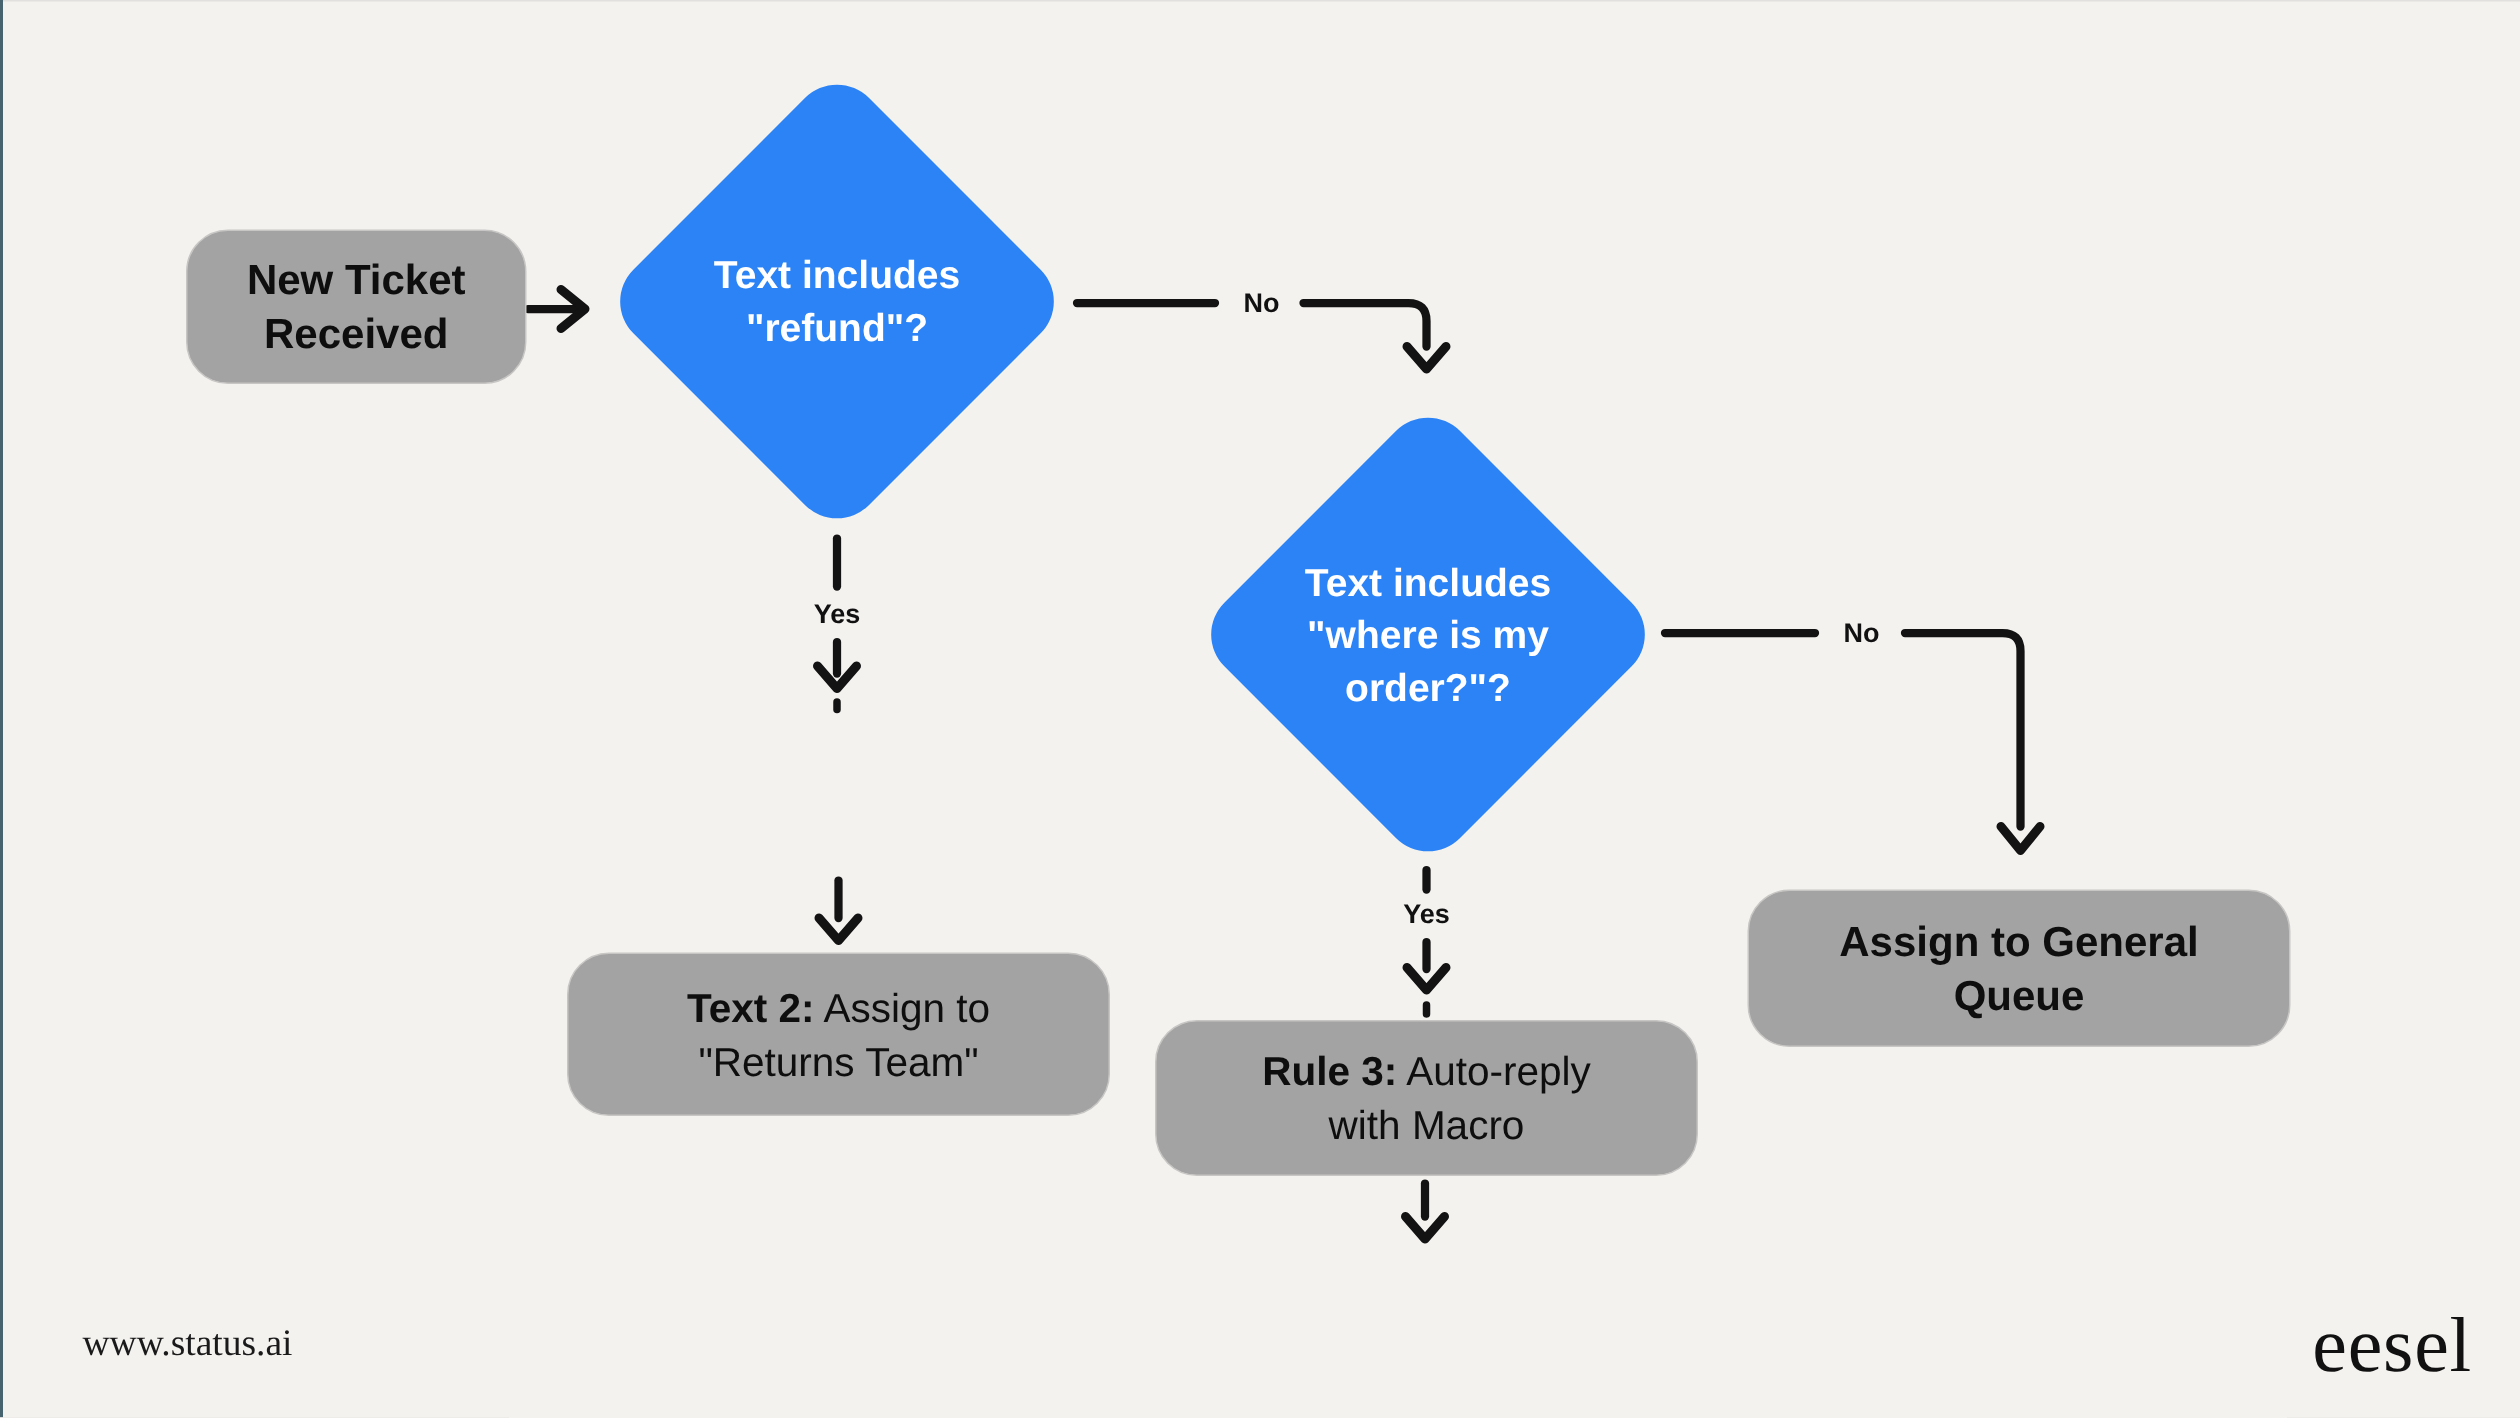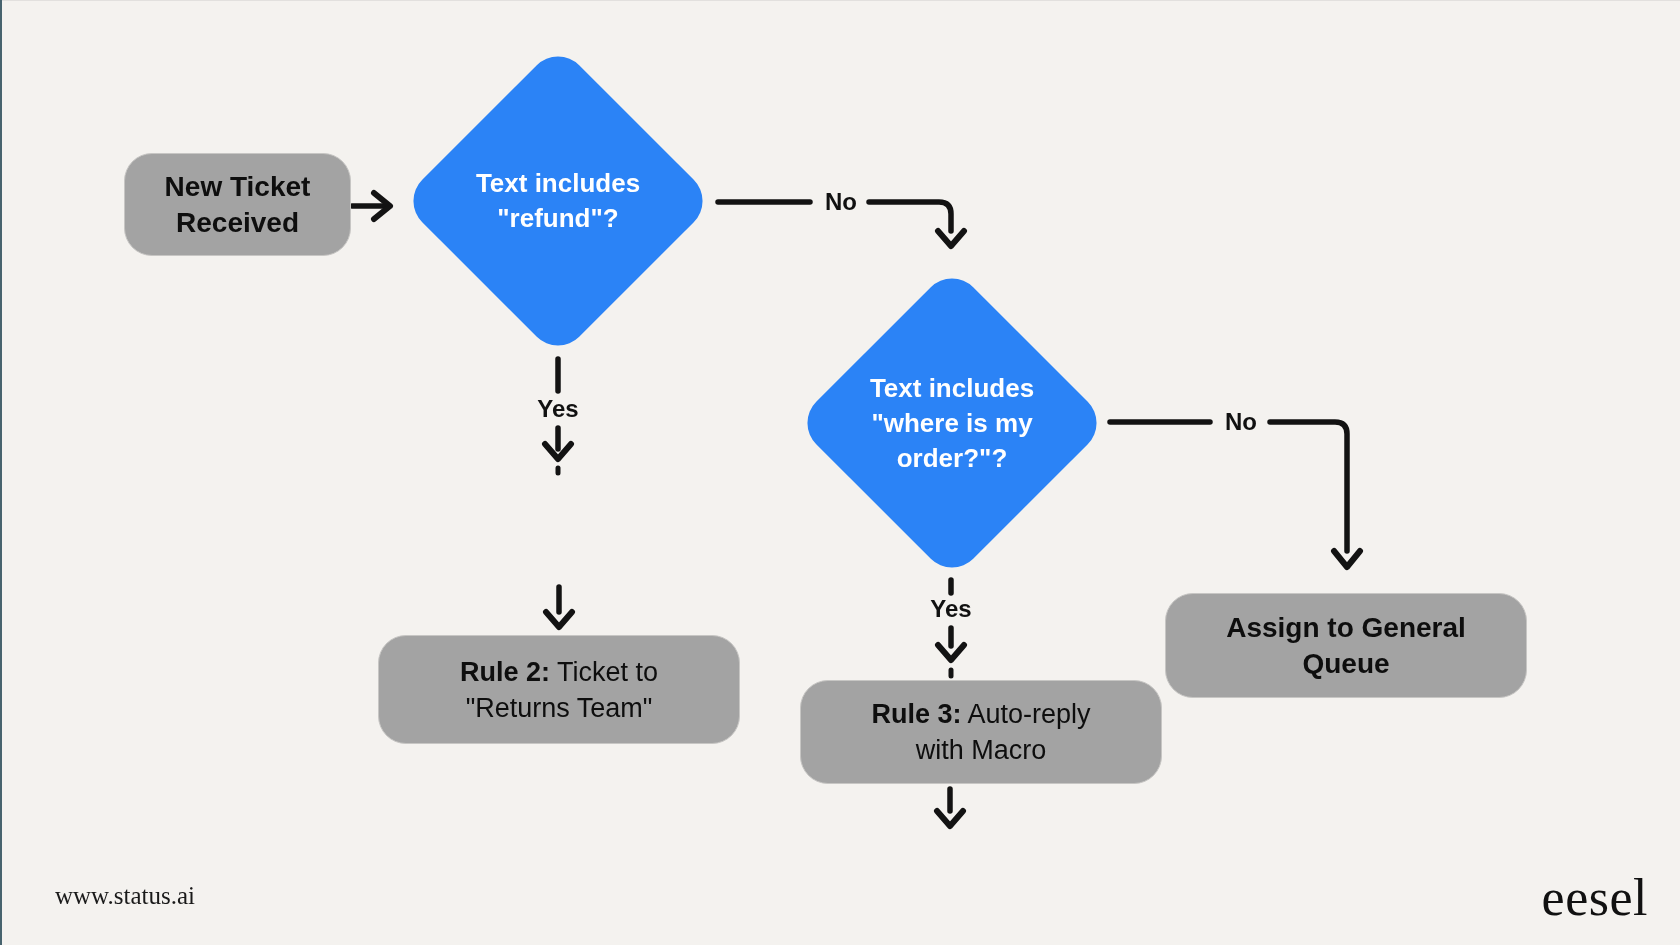--- a/index.html
+++ b/index.html
@@ -26,21 +26,21 @@
   .diamond{
     position:absolute;width:222px;height:222px;
     background:var(--accent,#2B83F6);
     border-radius:30px;transform:rotate(45deg);
   }
   .dtext{
     position:absolute;width:300px;color:#FFFFFF;font-weight:bold;
     font-size:26px;line-height:35px;text-align:center;
   }
   .elabel{
-    position:absolute;width:60px;font-weight:bold;font-size:24px;
+    position:absolute;width:60px;font-weight:bold;font-size:18px;
     color:#111;text-align:center;line-height:26px;
   }
   svg.connectors{position:absolute;left:0;top:0;}
   svg.connectors path{stroke:var(--line,#131313);fill:none;stroke-linecap:round;stroke-linejoin:round;}
   svg.connectors path.seg{stroke-width:5.5px;}
   svg.connectors path.head{stroke-width:6px;}
   svg.connectors path.tick{stroke-width:5px;}
 
   .footer-url{
     position:absolute;left:55px;top:882px;
@@ -108,25 +108,25 @@
     <div>order?"?</div>
   </div>
 
   <div class="elabel" style="left:811px;top:189px;">No</div>
   <div class="elabel" style="left:528px;top:396px;">Yes</div>
   <div class="elabel" style="left:921px;top:596px;">Yes</div>
   <div class="elabel" style="left:1211px;top:409px;">No</div>
 
 
   <div class="node" style="left:378px;top:635px;width:362px;height:109px;">
-    <div class="ln"><span class="strong">Rule 2:</span><span> Ticket to</span></div>
+    <div class="ln"><span class="strong">Text 2:</span><span> Assign to</span></div>
     <div class="ln">"Returns Team"</div>
   </div>
 
-  <div class="node" style="left:770px;top:680px;width:362px;height:104px;margin-left:30px;">
+  <div class="node" style="left:770px;top:680px;width:362px;height:104px;">
     <div class="ln"><span class="strong">Rule 3:</span><span> Auto-reply</span></div>
     <div class="ln">with Macro</div>
   </div>
 
 
   <div class="node bold-all" style="left:1165px;top:593px;width:362px;height:105px;">
     <div class="ln">Assign to General</div>
     <div class="ln">Queue</div>
   </div>
 

